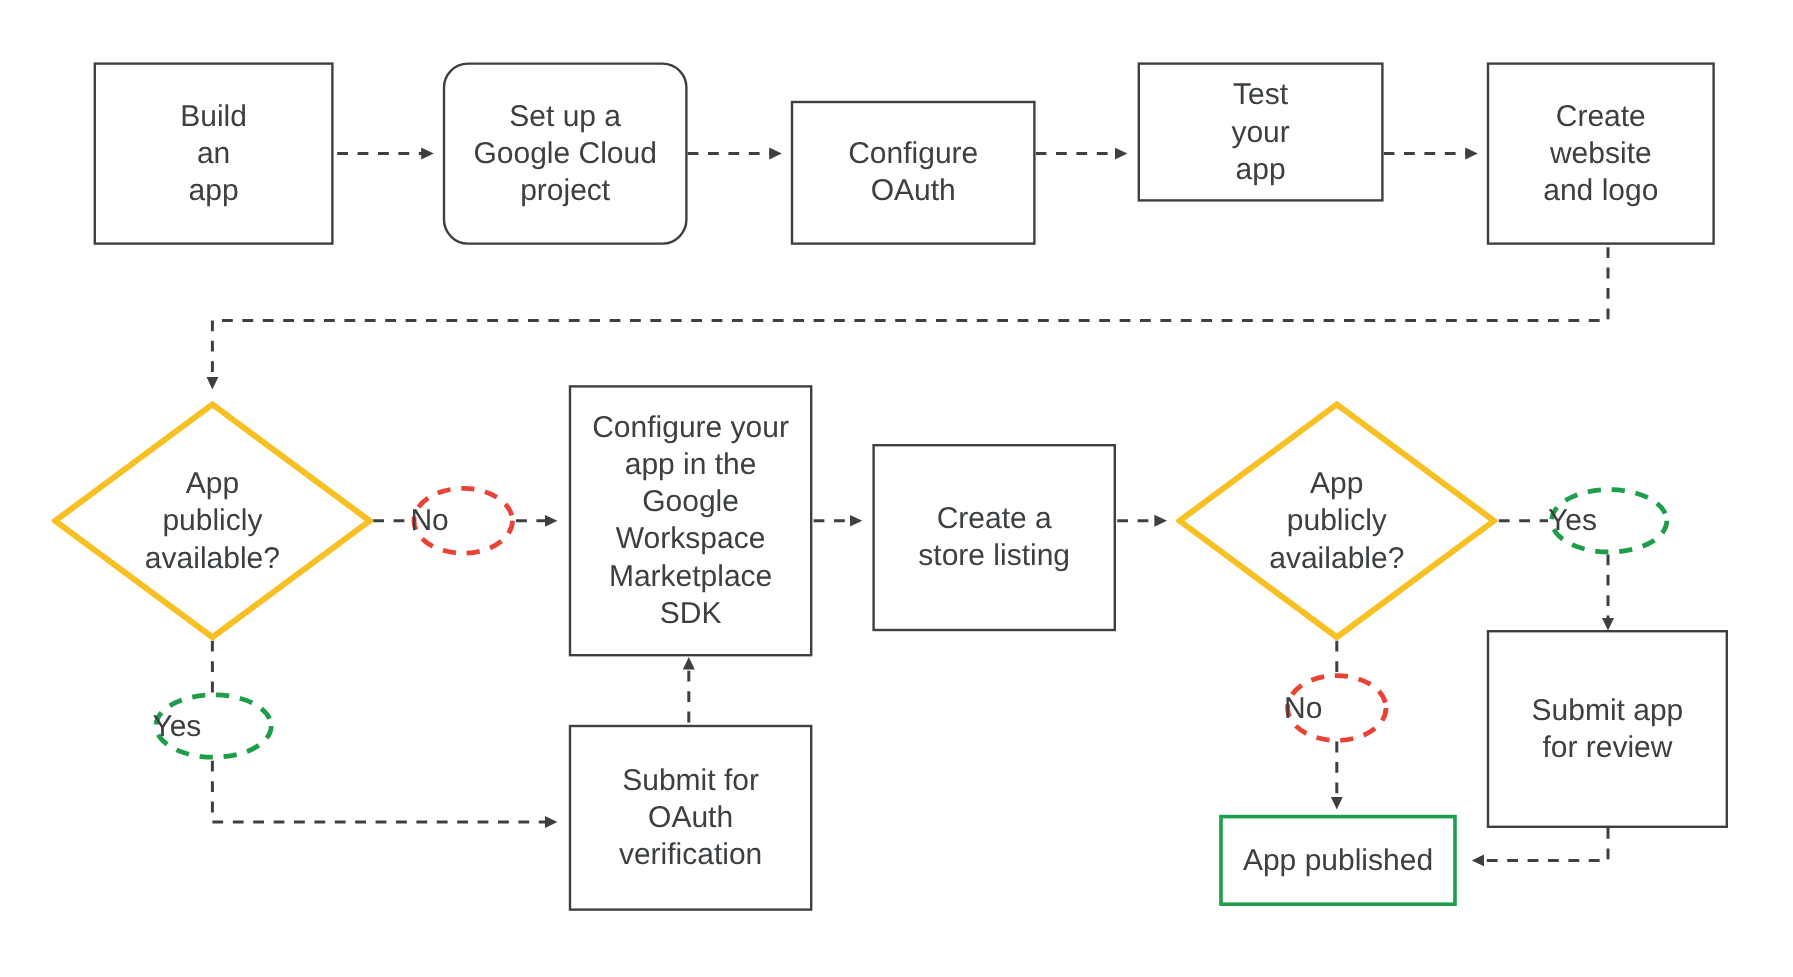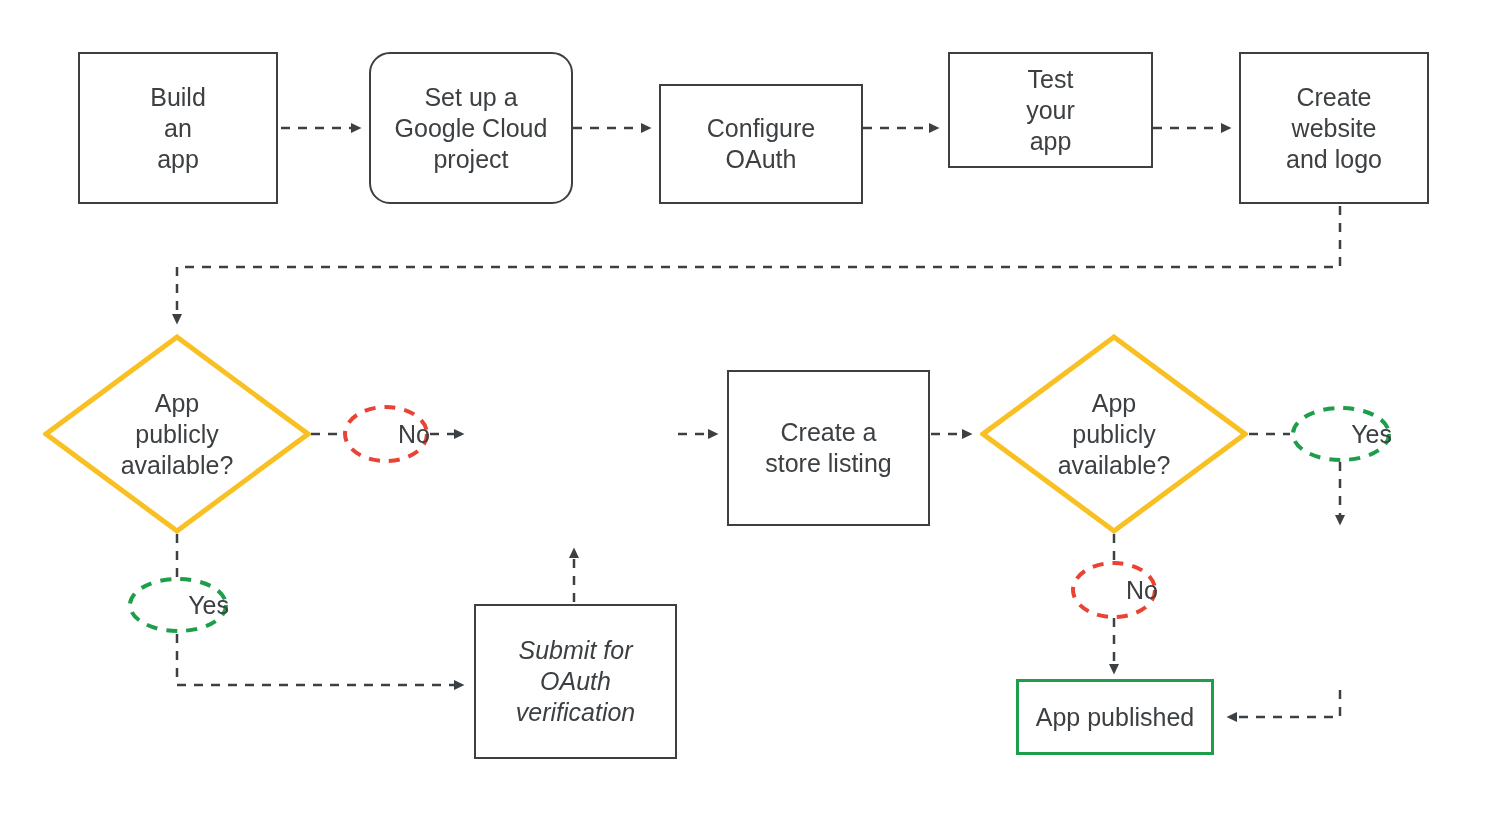--- a/index.html
+++ b/index.html
@@ -66,21 +66,21 @@
     position: relative;
     z-index: 1;
     white-space: pre-line;
     line-height: 1.24;
   }
   .label-pill {
     position: absolute;
     box-sizing: border-box;
     display: flex;
     align-items: center;
-    justify-content: flex-end;
+    justify-content: flex-start;
     font-size: 25px;
     color: #3c4043;
     background: transparent;
     z-index: 3;
   }
   .label-pill .pill-svg {
     position: absolute;
     left: 0;
     top: 0;
     width: 100%;
@@ -187,20 +187,28 @@
     <span class="plabel">No</span>
   </div>
 
   <div class="label-pill" style="left:127px; top:576px; width:102px; height:58px;">
     <svg class="pill-svg" viewBox="0 0 102 58" preserveAspectRatio="none" xmlns="http://www.w3.org/2000/svg">
       <ellipse cx="51" cy="29" rx="48" ry="26" fill="#ffffff" stroke="#1e9e4a" stroke-width="4" stroke-dasharray="11,9"></ellipse>
     </svg>
     <span class="plabel">Yes</span>
   </div>
 
+  <div class="node process" style="left:474px; top:321px; width:203px; height:226px;">
+    <span>Configure your
+app in the
+Google
+Workspace
+Marketplace
+SDK</span>
+  </div>
 
   <div class="node process" style="left:727px; top:353px; width:203px; height:156px;margin-top:17px;">
     <span>Create a
 store listing</span>
   </div>
 
   <div class="node decision" style="left:980px; top:334px; width:268px; height:200px;">
     <svg class="diamond-svg" viewBox="0 0 268 200" preserveAspectRatio="none" xmlns="http://www.w3.org/2000/svg">
       <polygon points="134,3 265,100 134,197 3,100" fill="#ffffff" stroke="#f9c023" stroke-width="5"></polygon>
     </svg>
@@ -216,22 +224,26 @@
     <span class="plabel">Yes</span>
   </div>
 
   <div class="label-pill" style="left:1070px; top:560px; width:88px; height:60px;">
     <svg class="pill-svg" viewBox="0 0 88 60" preserveAspectRatio="none" xmlns="http://www.w3.org/2000/svg">
       <ellipse cx="44" cy="30" rx="41" ry="27" fill="#ffffff" stroke="#ea4335" stroke-width="4" stroke-dasharray="11,9"></ellipse>
     </svg>
     <span class="plabel">No</span>
   </div>
 
-
-  <div class="node process" style="left:474px; top:604px; width:203px; height:155px;font-style:italic;">
+  <div class="node process" style="left:1239px; top:525px; width:201px; height:165px;">
+    <span>Submit app
+for review</span>
+  </div>
+
+  <div class="node process" style="left:474px; top:604px; width:203px; height:155px;">
     <span>Submit for
 OAuth
 verification</span>
   </div>
 
   <div class="node terminal" style="left:1016px; top:679px; width:198px; height:76px;">
     <span>App published</span>
   </div>
 
 </div>

